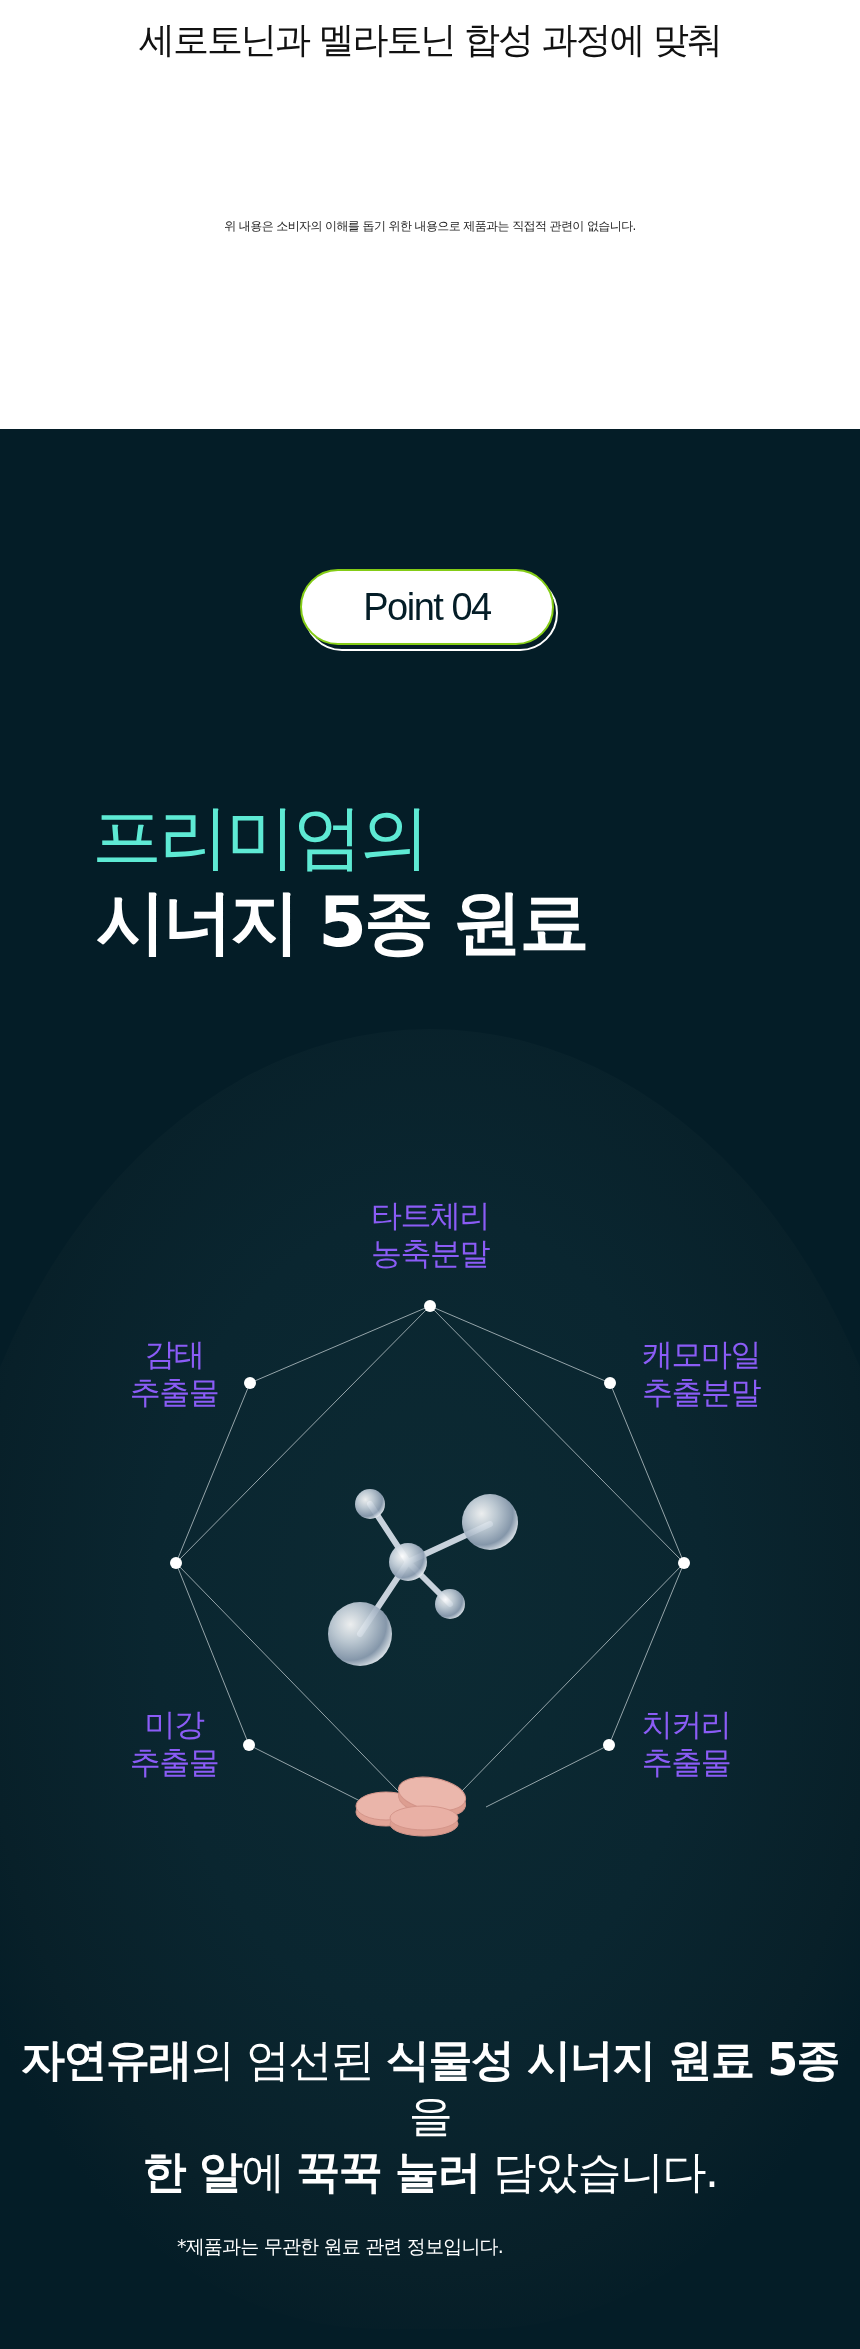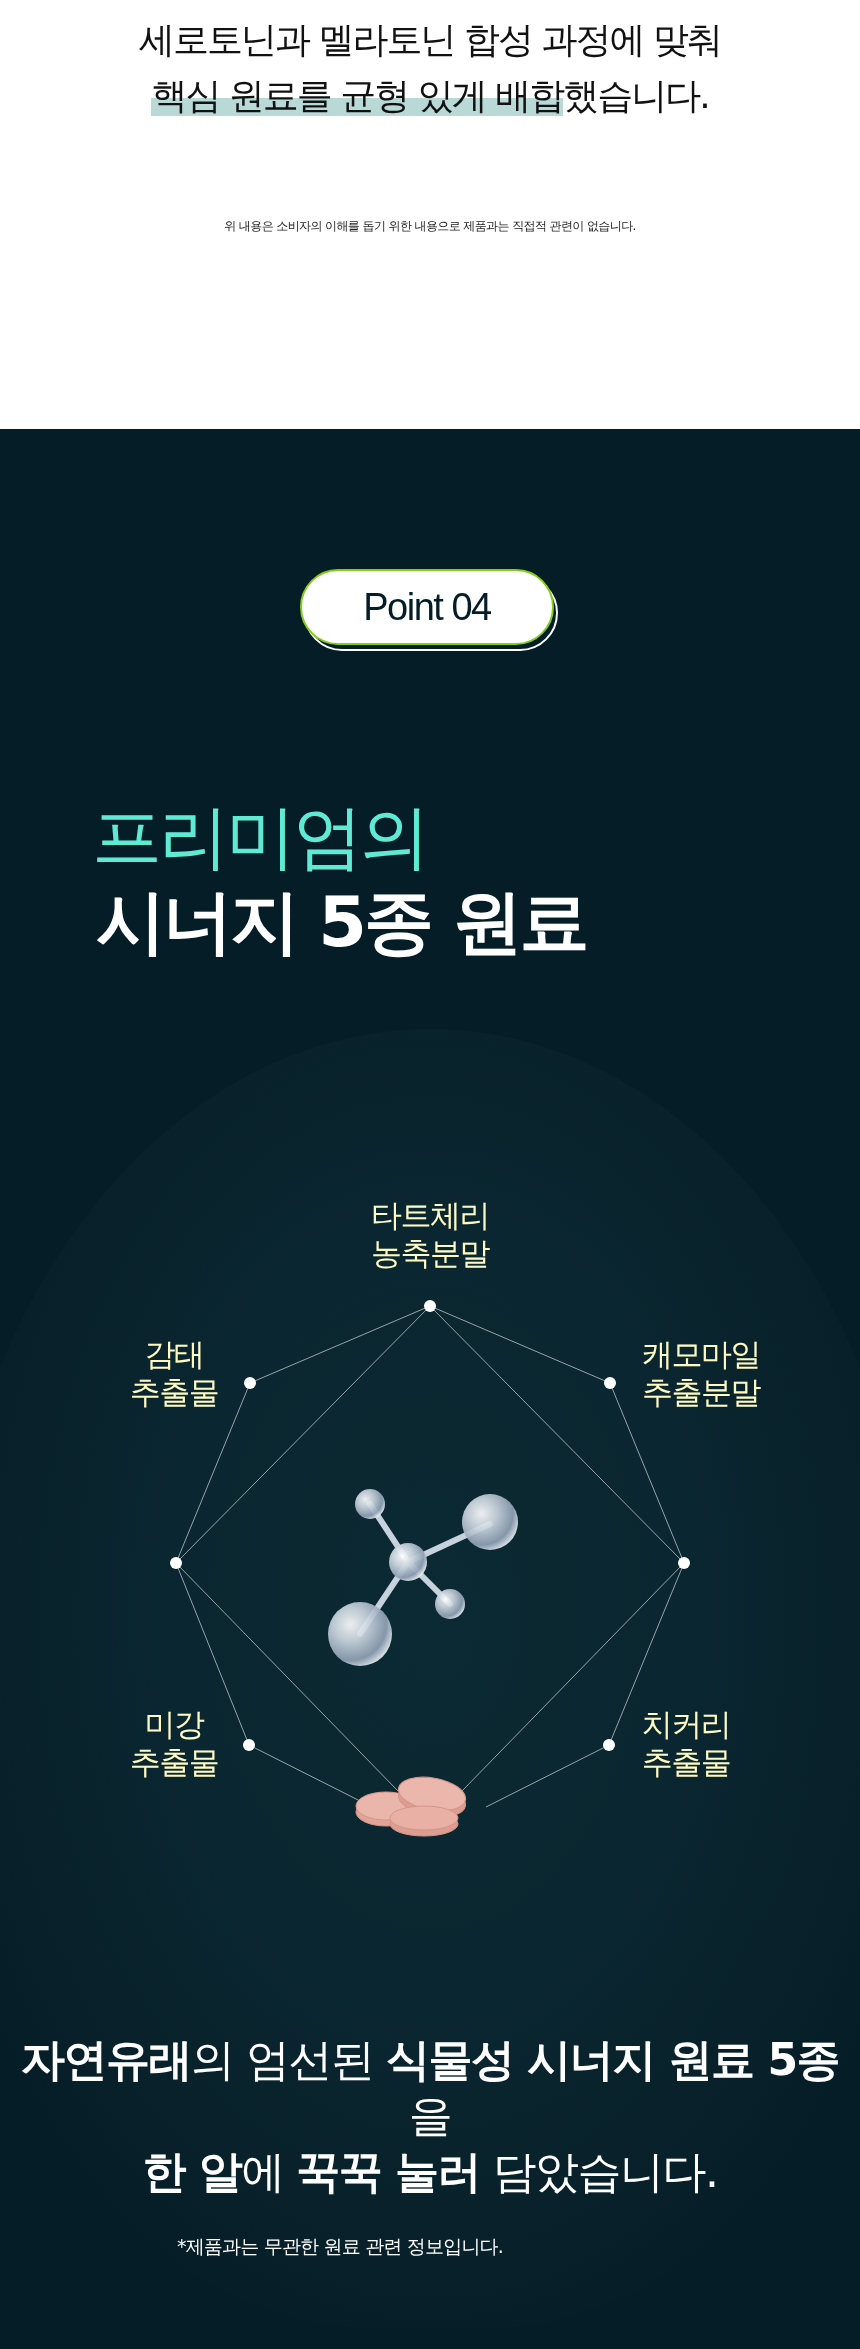--- a/index.html
+++ b/index.html
@@ -14,37 +14,34 @@
   .glow { position: absolute; left: -60px; top: 600px; width: 980px; height: 1300px; border-radius: 50% 50% 45% 45%;
     background: radial-gradient(ellipse at 50% 45%, #0c2a33 0%, #0a2630 40%, #082029 65%, rgba(4,29,39,0) 75%); }
   .badge { position: absolute; left: 300px; top: 140px; width: 256px; height: 78px; }
   .badge .shadow { position: absolute; left: 4px; top: 6px; width: 254px; height: 76px; border-radius: 40px; border: 2px solid #ffffff; box-sizing: border-box; }
   .badge .pill { position: absolute; left: 0; top: 0; width: 254px; height: 76px; border-radius: 40px; background: #ffffff; border: 2px solid #84cc16; box-sizing: border-box;
     display: flex; align-items: center; justify-content: center; font-family: "Liberation Sans", sans-serif; font-size: 38px; color: #041d27; letter-spacing: -1.5px; }
   .title1 { position: absolute; left: 92px; top: 363px; font-size: 70px; color: #5eead4; letter-spacing: -3px; line-height: 90px; }
   .title2 { position: absolute; left: 96px; top: 448px; font-size: 70px; color: #ffffff; font-weight: bold; letter-spacing: -3px; line-height: 90px; }
 
   .diagram { position: absolute; left: 0; top: 0; width: 860px; height: 1920px; pointer-events: none; }
-  .ing { position: absolute; text-align: center; color: #fef9c3; font-size: 31px; line-height: 38px; letter-spacing: -1.5px; width: 200px; }
+  .ing { position: absolute; text-align: center; color: #8b5cf6; font-size: 31px; line-height: 38px; letter-spacing: -1.5px; width: 200px; }
   .molecule { position: absolute; left: 320px; top: 1045px; width: 250px; height: 200px; }
   .pills { position: absolute; left: 352px; top: 1339px; width: 120px; height: 70px; }
 
   .bottom-text { position: absolute; left: 0; top: 1603px; width: 860px; text-align: center; color: #ffffff; font-size: 44px; line-height: 56px; letter-spacing: -1.5px; }
   .bottom-text b { font-weight: bold; }
   .note { position: absolute; left: 0; top: 1805px; width: 680px; text-align: center; color: #ffffff; font-size: 19px; letter-spacing: -0.8px; }
 </style>
 </head>
 <body>
 
 <section class="top">
   <div class="top-heading">
     <div>세로토닌과 멜라토닌 합성 과정에 맞춰</div>
-    <div>
-      <span class="hl">핵심 원료를 균형 있게 배합</span><span>했습니다.</span>
-    </div>
   </div>
   <div class="disclaimer">위 내용은 소비자의 이해를 돕기 위한 내용으로 제품과는 직접적 관련이 없습니다.</div>
 </section>
 
 <section class="dark">
   <div class="glow"></div>
 
   <div class="badge">
     <div class="shadow"></div>
     <div class="pill">Point 04</div>

